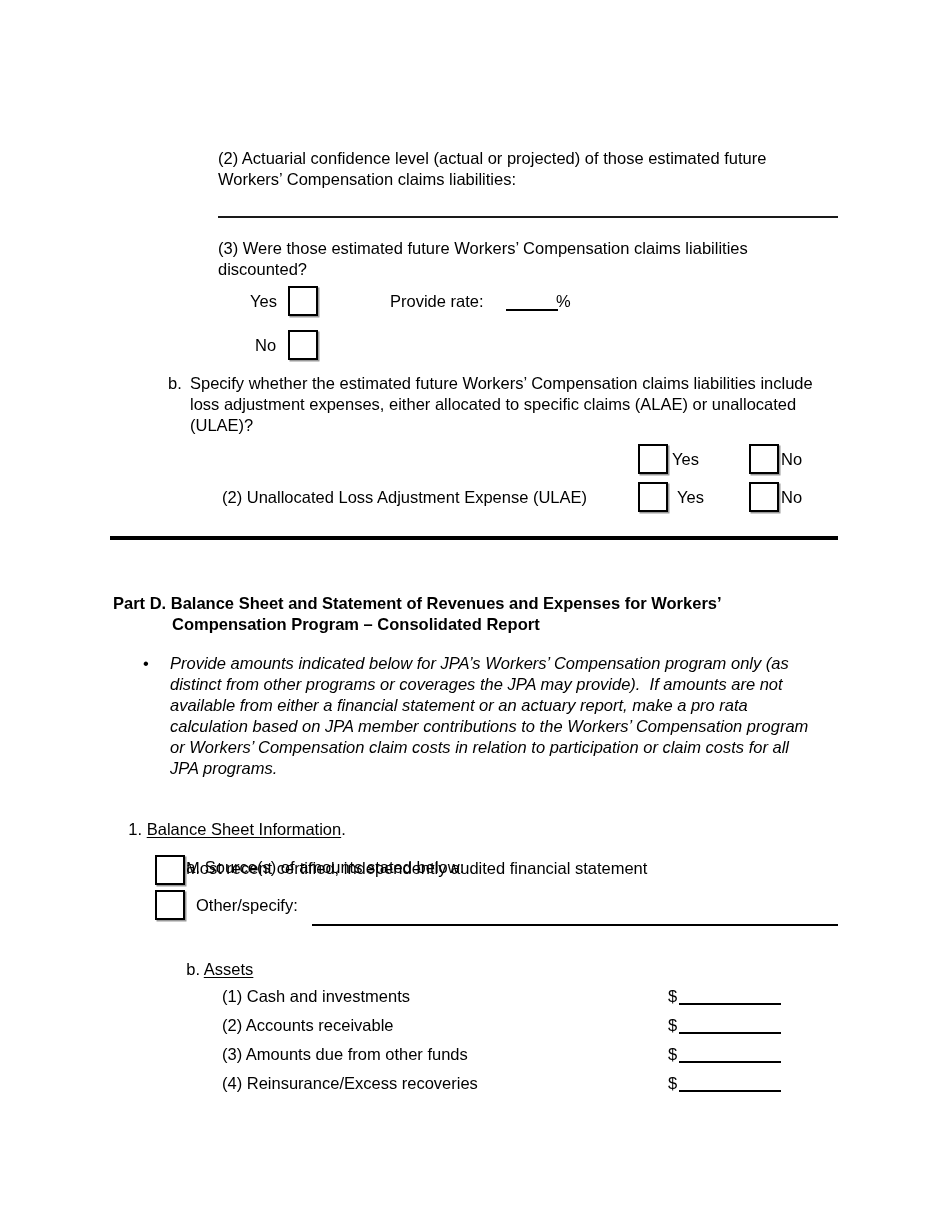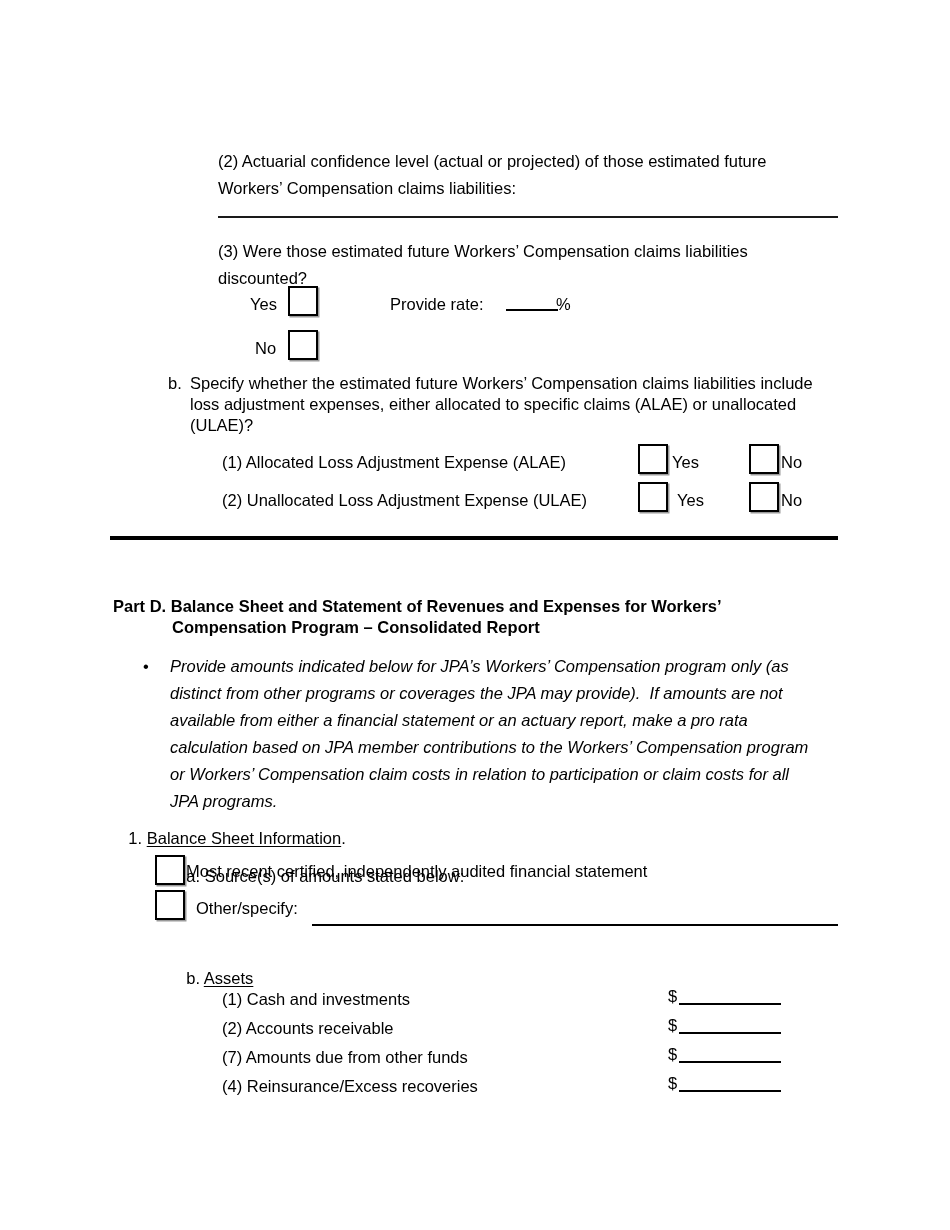--- a/index.html
+++ b/index.html
@@ -14,21 +14,21 @@
     background: #ffffff;
     font-family: "Liberation Sans", sans-serif;
     color: #000000;
     overflow: hidden;
   }
 
   
   .blk {
     position: absolute;
     font-size: 16.5px;
-    line-height: 27px;
+    line-height: 21px;
     color: #000;
     white-space: pre-wrap;
   }
   .blk.italic { font-style: italic; }
   .blk.bold   { font-weight: bold; }
 
   .hang {
     position: absolute;
     font-size: 16.5px;
     line-height: 21px;
@@ -117,21 +117,20 @@
   <div class="pctline" style="left:506px; top:309px; width:52px;"></div>
   <div class="blk" style="left:556px; top:291px;">%</div>
 
   <div class="hang" style="left:168px; top:373px; width:670px;">
     <span class="marker">b.</span>
     <span class="body" style="padding-left:22px; display:block; white-space:pre-wrap;">Specify whether the estimated future Workers’ Compensation claims liabilities include
 loss adjustment expenses, either allocated to specific claims (ALAE) or unallocated
 (ULAE)?</span>
   </div>
 
-  <div class="blk" style="left:222px; top:449px;">(1) Allocated Loss Adjustment Expense (ALAE)</div>
   <div class="cbox" style="left:638px; top:444px; width:30px; height:30px;"></div>
   <div class="blk" style="left:672px; top:449px;">Yes</div>
   <div class="cbox" style="left:749px; top:444px; width:30px; height:30px;"></div>
   <div class="blk" style="left:781px; top:449px;">No</div>
 
   <div class="blk" style="left:222px; top:487px;">(2) Unallocated Loss Adjustment Expense (ULAE)</div>
   <div class="cbox" style="left:638px; top:482px; width:30px; height:30px;"></div>
   <div class="blk" style="left:677px; top:487px;">Yes</div>
   <div class="cbox" style="left:749px; top:482px; width:30px; height:30px;"></div>
   <div class="blk" style="left:781px; top:487px;">No</div>
@@ -173,21 +172,21 @@
     <span class="sign">$</span>
     <span class="rule" style="width:102px;"></span>
   </div>
 
   <div class="blk" style="left:222px; top:1015px;">(2) Accounts receivable</div>
   <div class="money" style="left:668px; top:1015px;">
     <span class="sign">$</span>
     <span class="rule" style="width:102px;"></span>
   </div>
 
-  <div class="blk" style="left:222px; top:1044px;">(7) Amounts due from other funds</div>
+  <div class="blk" style="left:222px; top:1044px;">(3) Amounts due from other funds</div>
   <div class="money" style="left:668px; top:1044px;">
     <span class="sign">$</span>
     <span class="rule" style="width:102px;"></span>
   </div>
 
   <div class="blk" style="left:222px; top:1073px;">(4) Reinsurance/Excess recoveries</div>
   <div class="money" style="left:668px; top:1073px;">
     <span class="sign">$</span>
     <span class="rule" style="width:102px;"></span>
   </div>

